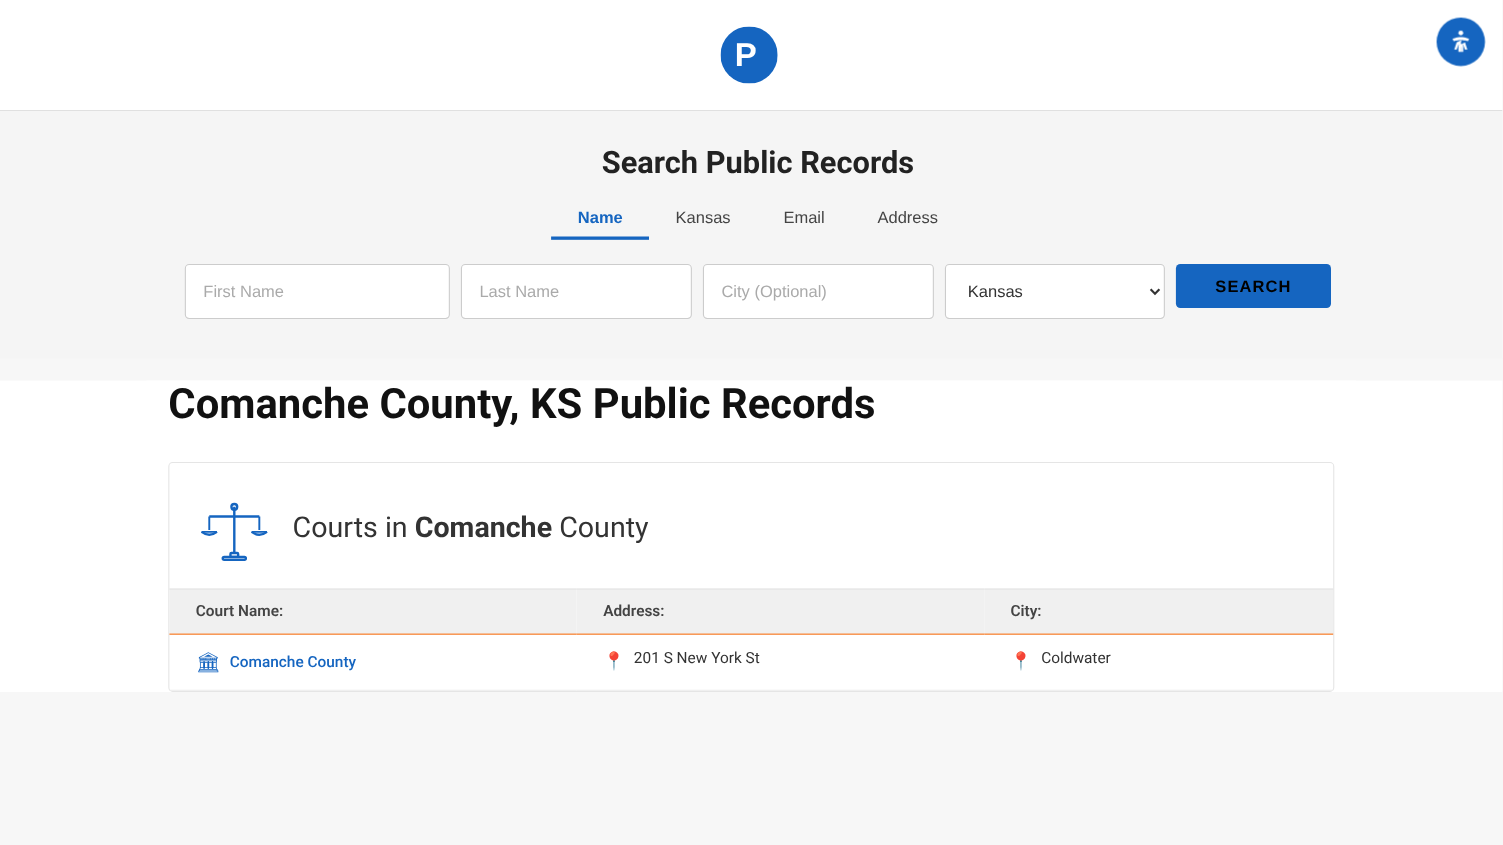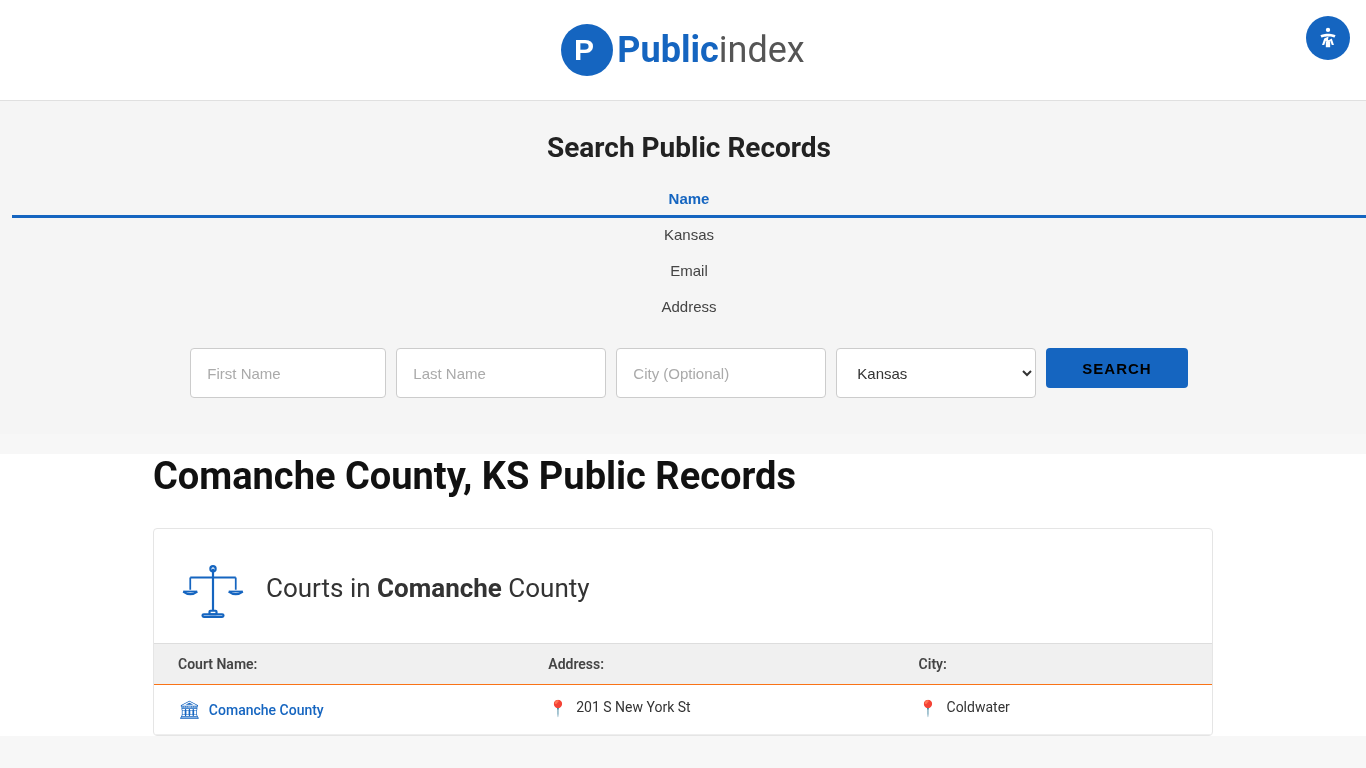--- a/index.html
+++ b/index.html
@@ -75,21 +75,20 @@
       color: #222;
       margin-bottom: 18px;
     }
 
     
     .tabs {
       display: flex;
       justify-content: center;
       gap: 0;
       margin-bottom: 22px;
-      flex-direction: column;
     }
     .tab {
       padding: 8px 24px;
       font-size: 15px;
       font-weight: 500;
       color: #444;
       cursor: pointer;
       border: none;
       background: none;
       position: relative;
@@ -116,21 +115,21 @@
       border-radius: 4px;
       padding: 0 16px;
       font-size: 15px;
       background: #fff;
       color: #333;
       outline: none;
     }
     .search-input::placeholder {
       color: #aaa;
     }
-    .input-first { width: 196px; }
+    .input-first { width: 241px; }
     .input-last  { width: 210px; }
     .input-city  { width: 210px; }
     .input-state {
       width: 200px;
       appearance: auto;
     }
     .search-btn {
       height: 40px;
       padding: 0 36px;
       background: #1565c0;
@@ -262,23 +261,20 @@
   </svg>
 </button>
 
 <div class="header">
   <div class="logo-container">
 
     <svg class="logo-icon" viewBox="0 0 52 52" xmlns="http://www.w3.org/2000/svg">
       <circle cx="26" cy="26" r="26" fill="#1565c0"></circle>
       <text x="13" y="36" font-size="30" font-weight="900" fill="white" font-family="Arial, sans-serif">P</text>
     </svg>
-    <span class="logo-text">
-      <span class="logo-public">Public</span><span class="logo-index">index</span>
-    </span>
   </div>
 </div>
 
 <div class="search-section">
   <h1 class="search-title">Search Public Records</h1>
 
   <div class="tabs">
     <button class="tab active">Name</button>
     <button class="tab">Kansas</button>
     <button class="tab">Email</button>

